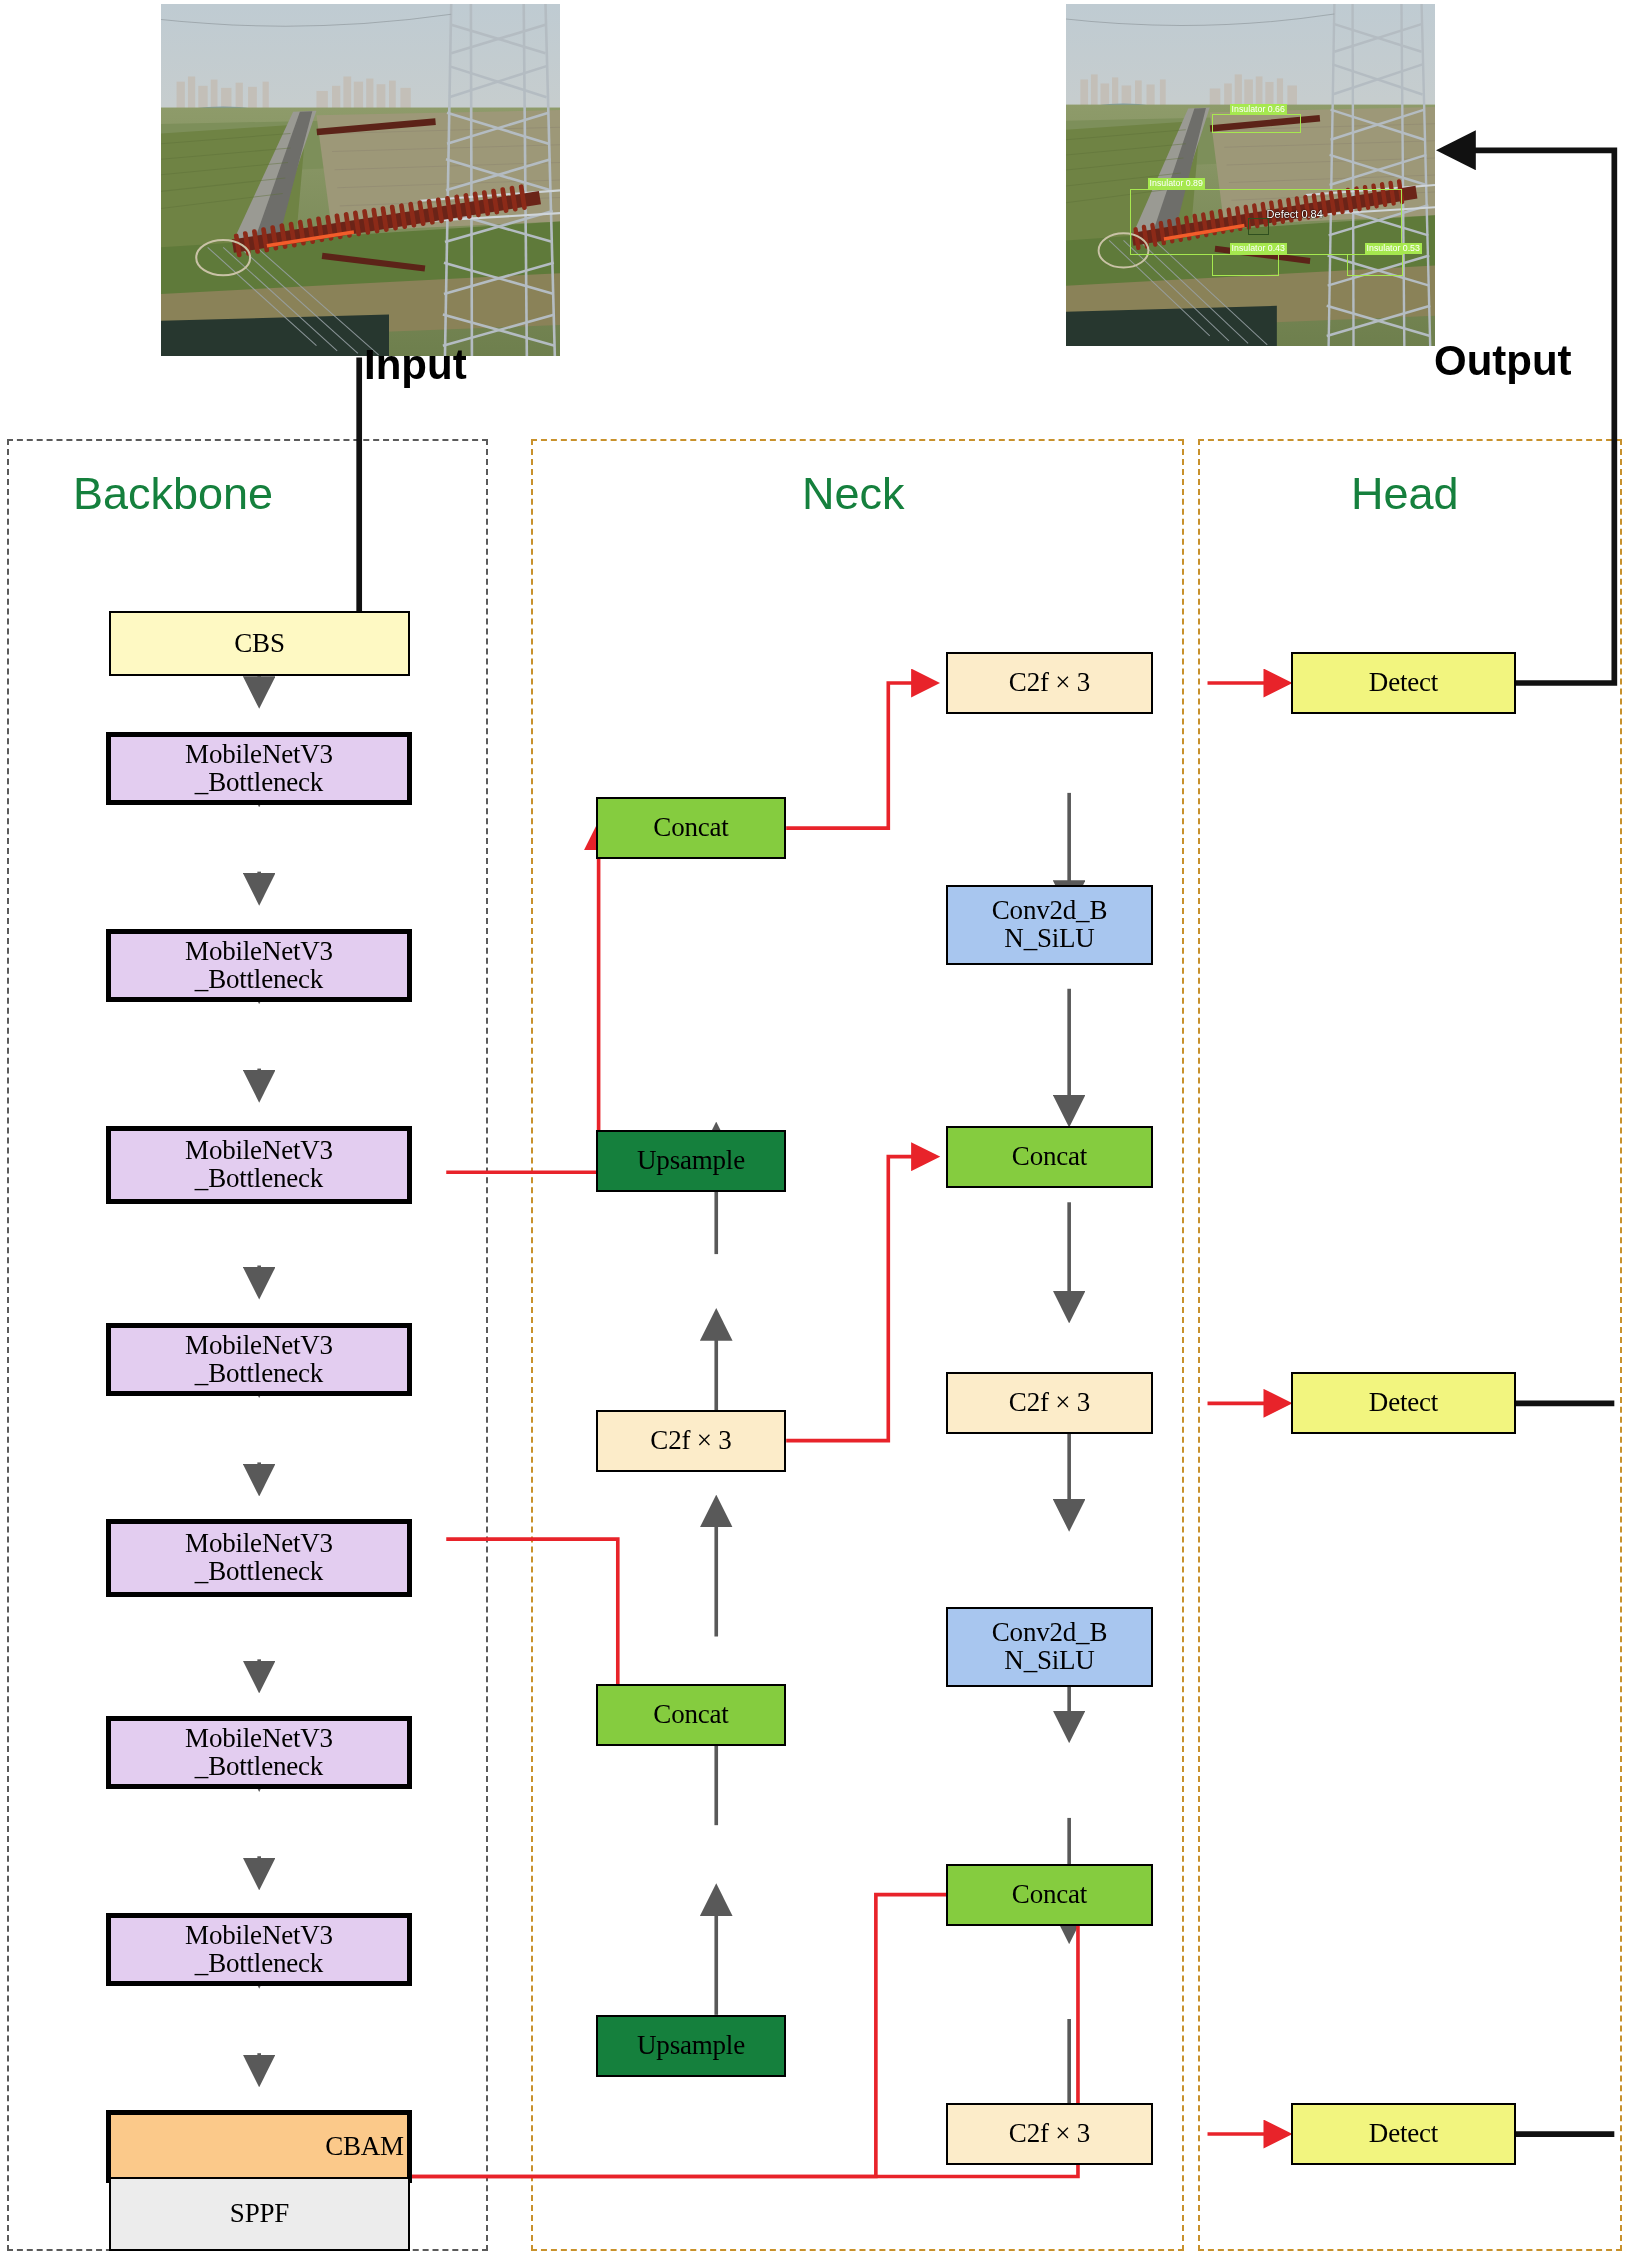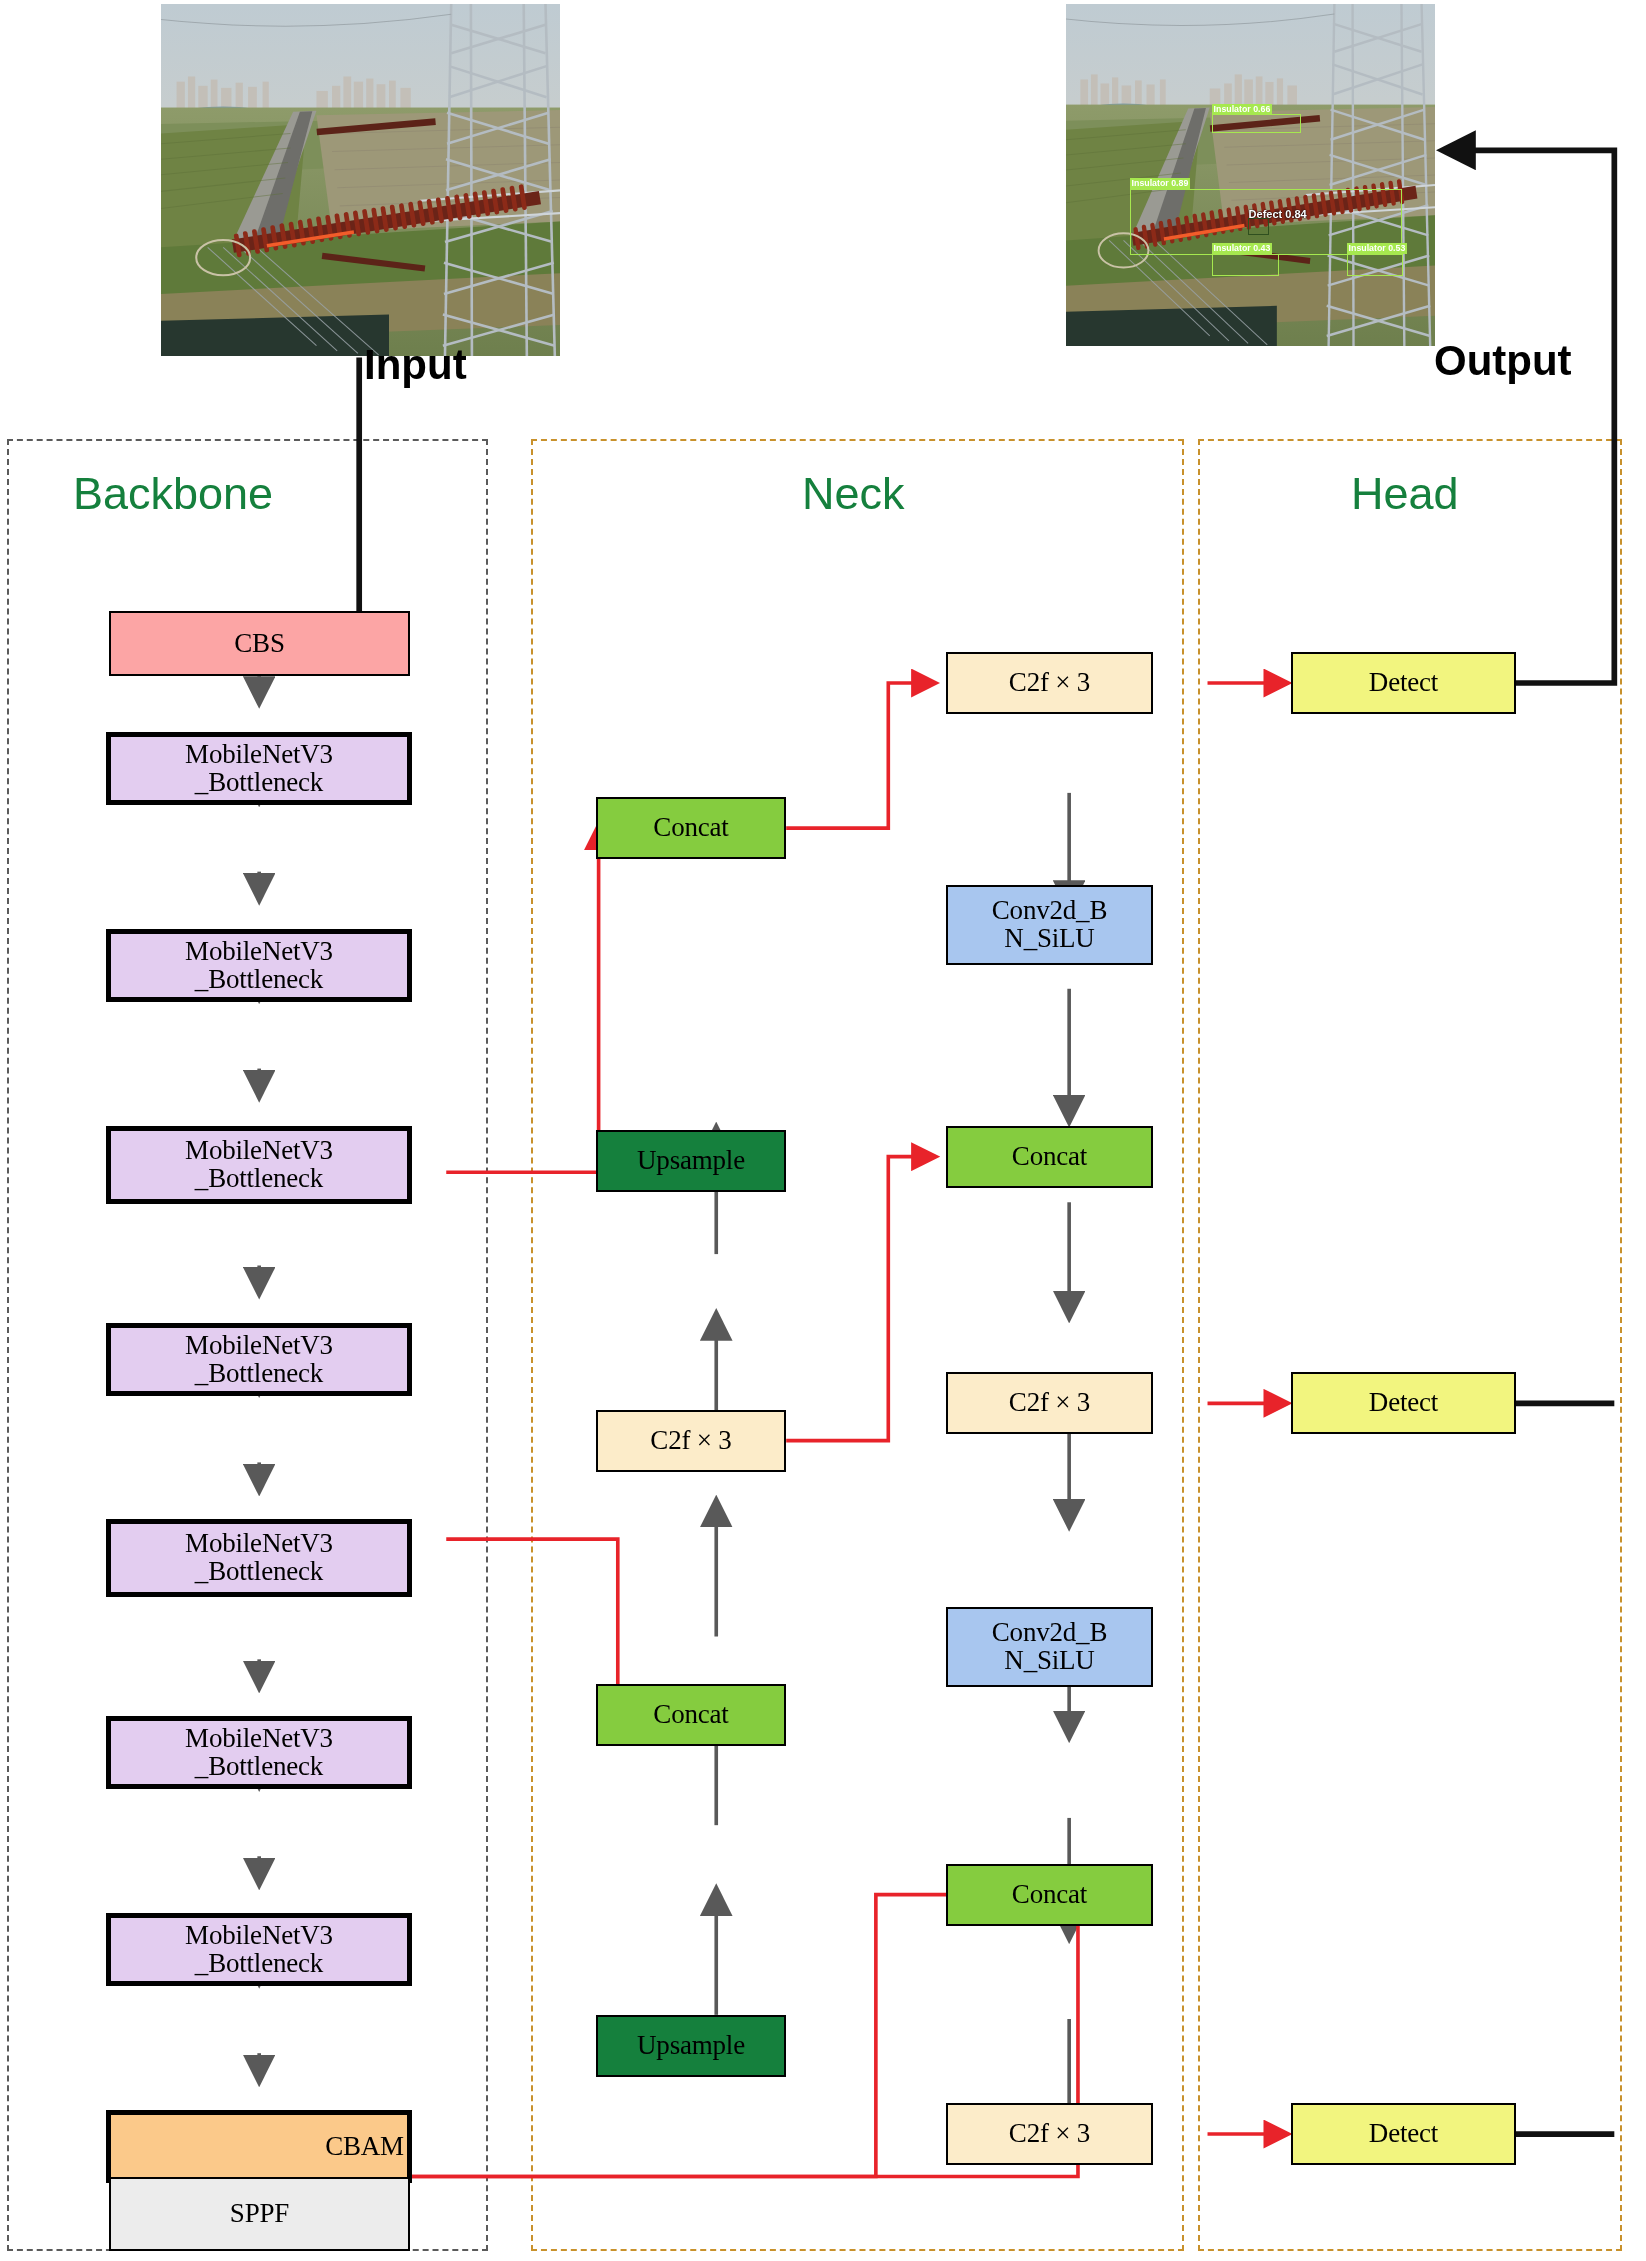--- a/index.html
+++ b/index.html
@@ -17,21 +17,21 @@
   
   .node{position:absolute;box-sizing:border-box;display:flex;align-items:center;
         justify-content:center;text-align:center;color:#000;
         font-family:"Liberation Serif",serif;font-size:27px;line-height:1.02;
         letter-spacing:-0.2px;}
   .node.thin{border:2.1px solid #000;}
   .node.thick{border:5.7px solid #000;margin-top:31px;}
   .node span{display:block;padding:0 3.1px;}
 
   
-  .fill-cbs{background:#fca5a5;}
+  .fill-cbs{background:#fef9c3;}
   .fill-mbv3{background:#e3cdf0;}
   .fill-cbam{background:#fbc98a;}
   .fill-sppf{background:#ececec;}
   .fill-concat{background:#85cc3f;}
   .fill-upsample{background:#15803d;}
   .fill-c2f{background:#fcecc9;}
   .fill-conv{background:#a8c6ef;}
   .fill-detect{background:#f2f57f;}
 
   
@@ -40,22 +40,22 @@
     font-weight:bold;font-size:42px;color:#000;white-space:nowrap;}
 
   
   svg.wires{position:absolute;left:0;top:0;width:1646px;height:2261px;
             pointer-events:none;overflow:visible;}
 
   
   .det-box{position:absolute;box-sizing:border-box;border:1.6px solid #a6e84f;}
   .det-box.defect{border:1.6px solid #2f4f1f;}
   .det-tag{position:absolute;background:#a6e84f;color:#ffffff;
-    font-family:"Liberation Sans",sans-serif;font-size:8.8px;font-weight:bold;
-    line-height:11px;padding:0 1.6px;white-space:nowrap;}
+    font-family:"Liberation Sans",sans-serif;font-size:8.8px;font-weight:normal;
+    line-height:11px;padding:0 1.6px;white-space:nowrap;margin-left:18px;}
   .det-tag.defect{background:transparent;color:#ffffff;
     text-shadow:0 0 1.6px #000,0 0 1px #000;font-size:11px;}
 </style>
 </head>
 <body>
 
 <div id="stage">
 
   <div class="io-img" style="left:161px;top:4.1px;width:399px;height:352px;">
     <svg width="399" height="352" viewBox="0 0 770 680" preserveAspectRatio="none">

